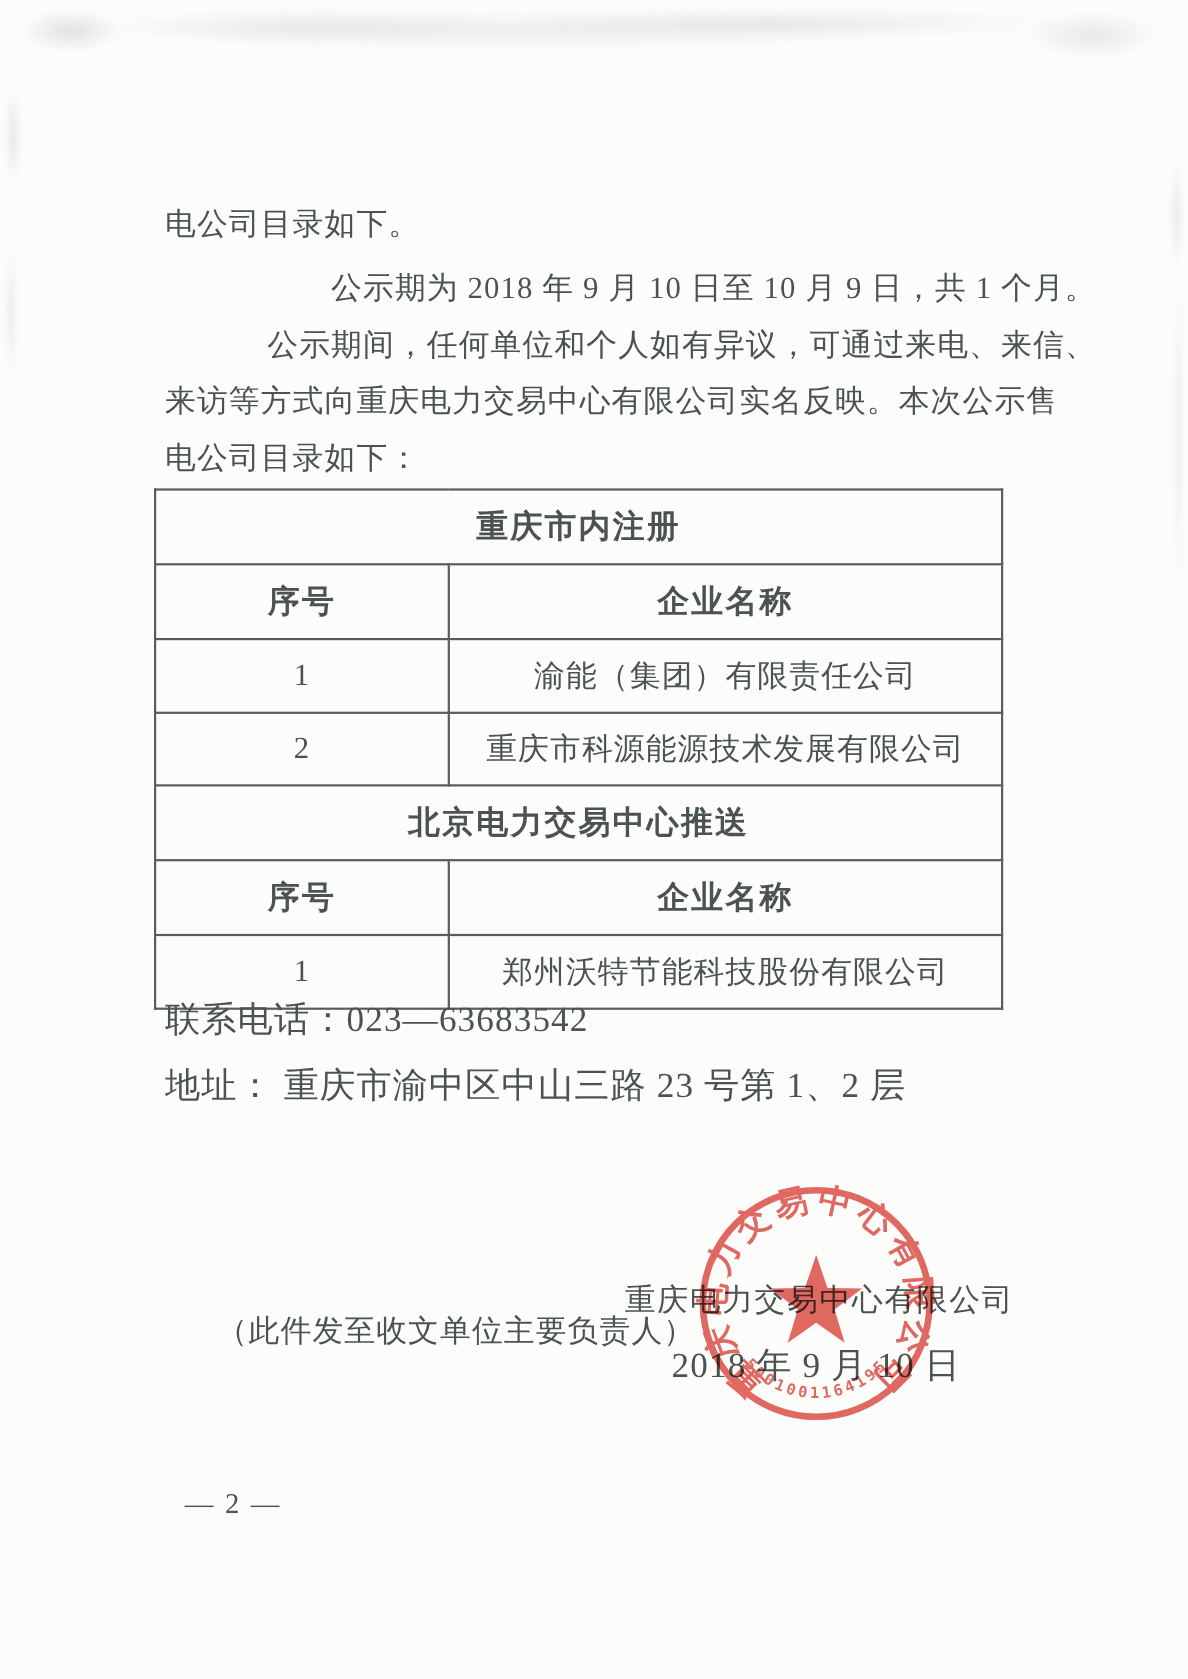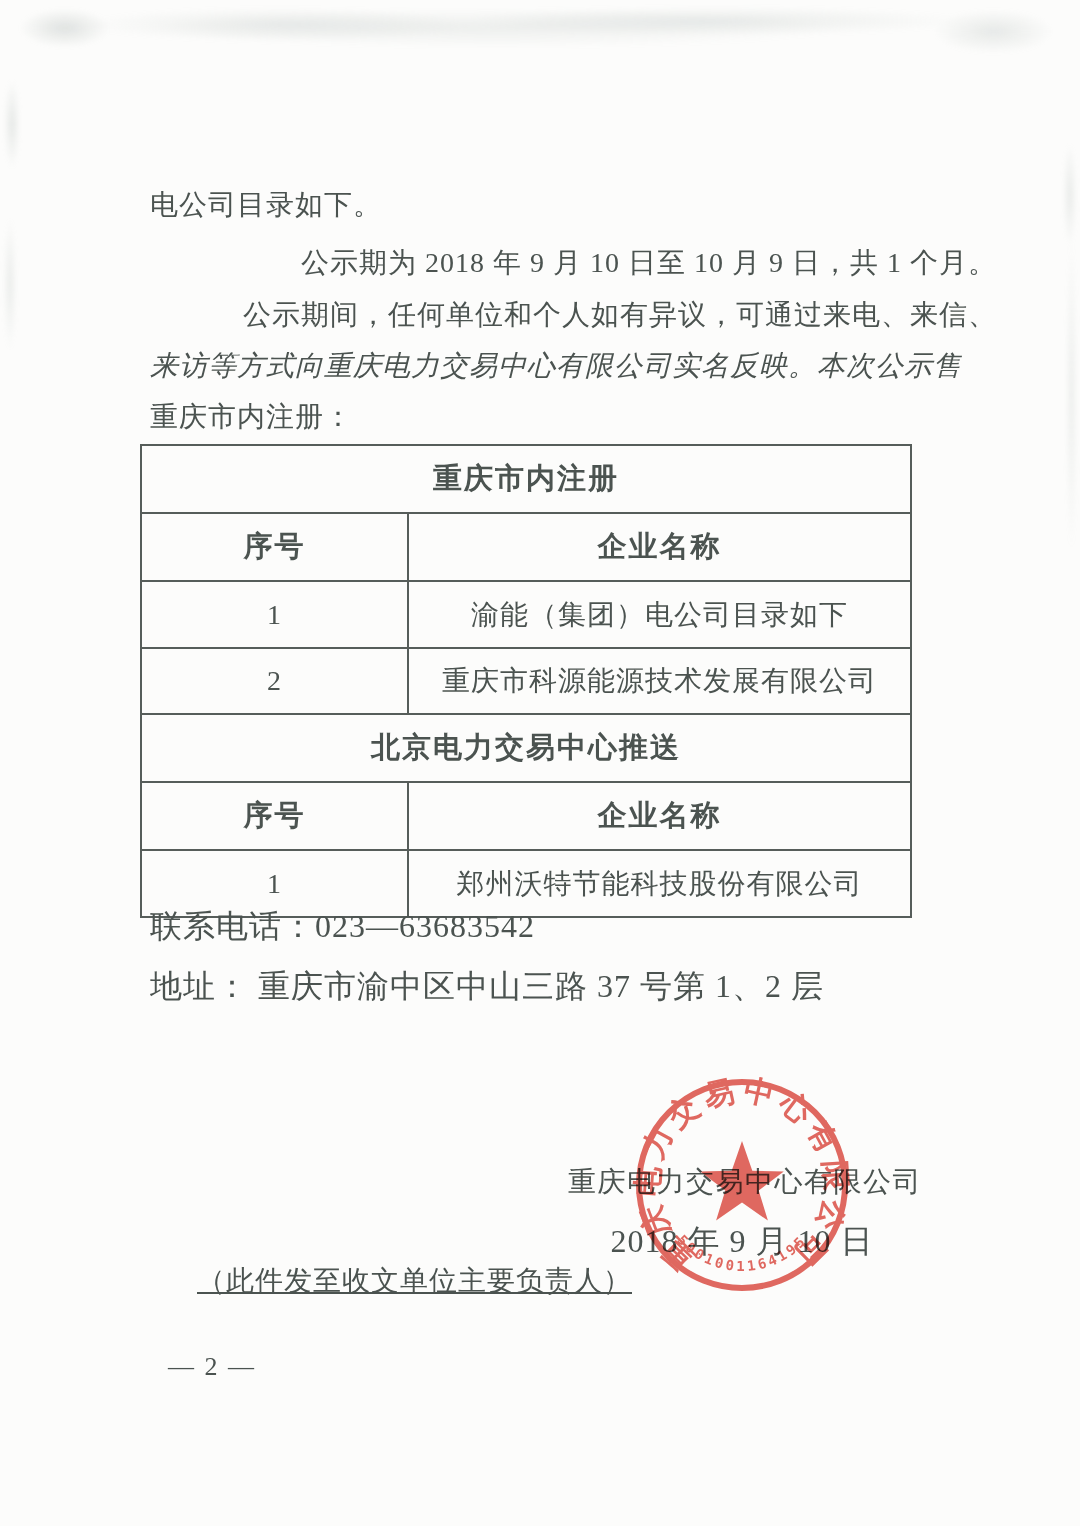--- a/index.html
+++ b/index.html
@@ -66,22 +66,22 @@
 
   .sig-company{
     position:absolute;top:1163px;right:158px;
     font-size:28px;letter-spacing:1.5px;white-space:nowrap;
   }
   .sig-date{
     position:absolute;top:1220px;left:742px;transform:translateX(-50%);
     font-size:32px;letter-spacing:1px;white-space:nowrap;
   }
   .sig-note{
-    position:absolute;top:1262px;left:197px;
-    font-size:28px;letter-spacing:1px;white-space:nowrap;text-decoration:underline;
+    position:absolute;top:1191px;left:197px;
+    font-size:28px;letter-spacing:1px;white-space:nowrap;
   }
   .page-number{
     position:absolute;top:1352px;left:168px;
     font-size:26px;letter-spacing:2px;white-space:nowrap;
   }
 
   
   .stamp{
     position:absolute;left:622px;top:1065px;width:240px;height:240px;
     mix-blend-mode:multiply;opacity:.85;pointer-events:none;
@@ -99,60 +99,60 @@
 </head>
 <body>
 
 <div class="smudge s1"></div>
 <div class="smudge s2"></div>
 <div class="smudge s3"></div>
 
 <div class="bodyline" style="top:190px;">电公司目录如下。</div>
 <div class="bodyline indent" style="top:248px;">公示期为 2018 年 9 月 10 日至 10 月 9 日，共 1 个月。</div>
 <div class="bodyline indent" style="top:300px;">公示期间，任何单位和个人如有异议，可通过来电、来信、</div>
-<div class="bodyline" style="top:351px;font-style:italic;">来访等方式向重庆电力交易中心有限公司实名反映。本次公示售</div>
-<div class="bodyline" style="top:402px;">重庆市内注册：</div>
+<div class="bodyline" style="top:351px;">来访等方式向重庆电力交易中心有限公司实名反映。本次公示售</div>
+<div class="bodyline" style="top:402px;">电公司目录如下：</div>
 
 <table class="doc-table">
   <colgroup>
     <col class="col-no">
     <col>
   </colgroup>
   <tbody>
     <tr style="height:45px;">
       <td colspan="2" class="sec">重庆市内注册</td>
     </tr>
     <tr style="height:45px;">
       <td class="hdr">序号</td>
       <td class="hdr">企业名称</td>
     </tr>
     <tr style="height:67px;">
       <td class="cell">1</td>
-      <td class="cell">渝能（集团）电公司目录如下</td>
+      <td class="cell">渝能（集团）有限责任公司</td>
     </tr>
     <tr style="height:63px;">
       <td class="cell">2</td>
       <td class="cell">重庆市科源能源技术发展有限公司</td>
     </tr>
     <tr style="height:59px;">
       <td colspan="2" class="sec">北京电力交易中心推送</td>
     </tr>
     <tr style="height:44px;">
       <td class="hdr">序号</td>
       <td class="hdr">企业名称</td>
     </tr>
     <tr style="height:67px;">
       <td class="cell">1</td>
       <td class="cell">郑州沃特节能科技股份有限公司</td>
     </tr>
   </tbody>
 </table>
 
 <div class="contact-line" style="top:905px;">联系电话：023—63683542</div>
-<div class="contact-line" style="top:965px;">地址： 重庆市渝中区中山三路 37 号第 1、2 层</div>
+<div class="contact-line" style="top:965px;">地址： 重庆市渝中区中山三路 23 号第 1、2 层</div>
 
 <div class="sig-company">重庆电力交易中心有限公司</div>
 <div class="sig-date">2018 年 9 月 10 日</div>
 <div class="sig-note">（此件发至收文单位主要负责人）</div>
 
 <div class="stamp">
   <svg viewBox="0 0 240 240" xmlns="http://www.w3.org/2000/svg">
     <defs>
       <path id="sealArcTop" d="M 78,192.7 A 84,84 0 1 1 162,192.7" fill="none"></path>
       <path id="sealArcBottom" d="M 54.1,175.3 A 86,86 0 0 0 185.9,175.3" fill="none"></path>

